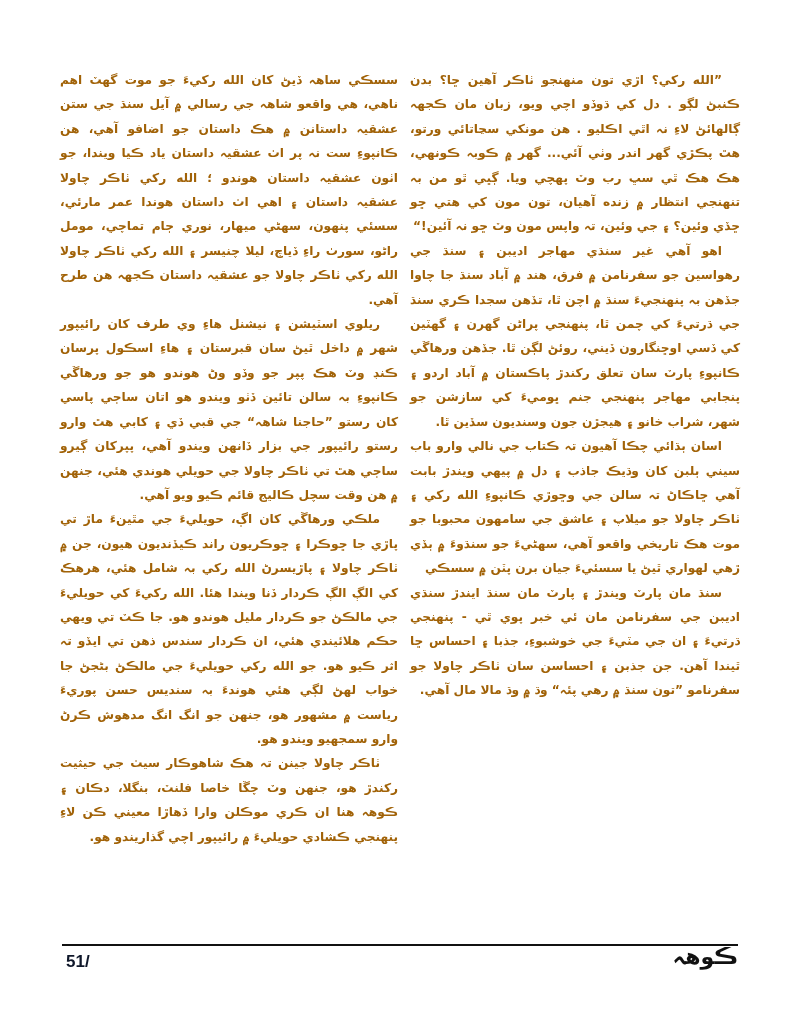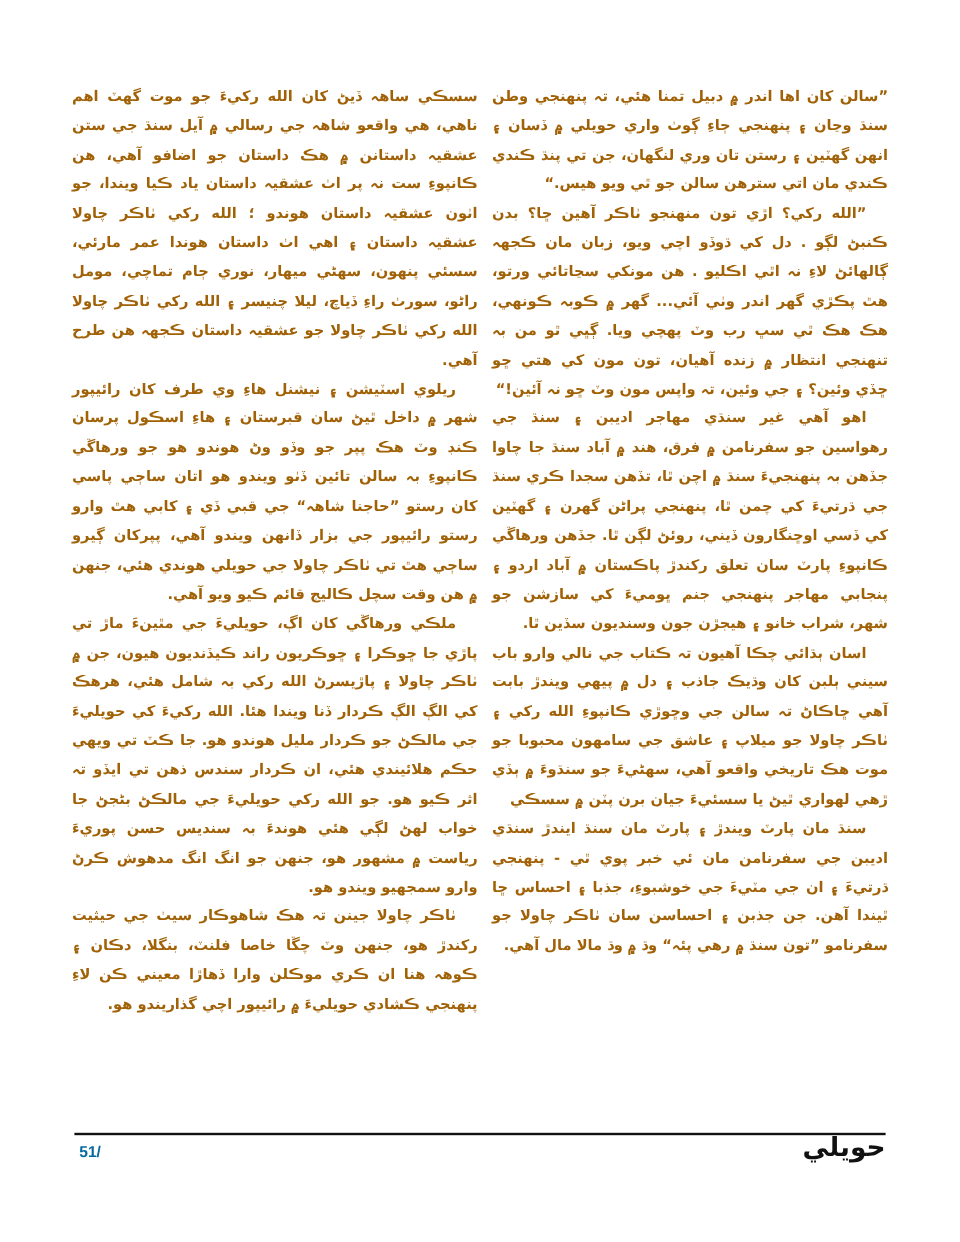--- a/index.html
+++ b/index.html
@@ -15,46 +15,45 @@
   .col-right { left: 410px; width: 330px; }
   .col-left { left: 60px; width: 338px; }
   .col p { margin: 0; text-indent: 18px; }
   .col p.noindent { text-indent: 0; }
   .rule {
     position: absolute; left: 62px; width: 676px; top: 944px;
     height: 0; border-top: 2px solid #111;
   }
   .page-num {
     position: absolute; left: 66px; top: 952px;
-    font-family: "Liberation Sans", sans-serif; font-size: 13px; font-weight: bold;
-    color: #0369a1;
+    font-family: "Liberation Sans", sans-serif; font-size: 17px; font-weight: bold;
+    color: #0f172a;
   }
   .mag-name {
     position: absolute; right: 62px; top: 944px; direction: rtl;
     font-family: "DejaVu Sans", sans-serif; font-size: 22px; font-weight: bold;
     color: #111;
   }
 </style>
 </head>
 <body>
 
 <div class="page">
 
   <div class="col col-right">
-    <p class="noindent">”سالن کان اها اندر ۾ دبيل تمنا هئي، تہ پنهنجي وطن سنڌ وڃان ۽ پنهنجي ڄاءِ ڳوٺ واري حويلي ۾ ڏسان ۽ انهن گهٽين ۽ رستن تان وري لنگهان، جن تي پنڌ ڪندي ڪندي مان اتي سترهن سالن جو ٿي ويو هيس.“</p>
     <p>”الله رکي؟ اڙي تون منهنجو ٺاڪر آهين ڇا؟ بدن ڪنبڻ لڳو . دل کي ڌوڏو اچي ويو، زبان مان ڪجهہ ڳالهائڻ لاءِ نہ اٿي اڪليو . هن مونکي سڃاتائي ورتو، هٿ پڪڙي گهر اندر وٺي آئي... گهر ۾ ڪوبہ ڪونهي، هڪ هڪ ٿي سڀ رب وٽ پهچي ويا. ڳڀي ٿو من بہ تنهنجي انتظار ۾ زنده آهيان، تون مون کي هتي ڇو ڇڏي وئين؟ ۽ جي وئين، تہ واپس مون وٽ ڇو نہ آئين!“</p>
     <p>اهو آهي غير سنڌي مهاجر اديبن ۽ سنڌ جي رهواسين جو سفرنامن ۾ فرق، هند ۾ آباد سنڌ جا چاوا جڏهن بہ پنهنجيءَ سنڌ ۾ اچن ٿا، تڏهن سجدا ڪري سنڌ جي ڌرتيءَ کي چمن ٿا، پنهنجي پراڻن گهرن ۽ گهٽين کي ڏسي اوڇنگارون ڏيني، روئڻ لڳن ٿا. جڏهن ورهاڱي ڪانپوءِ پارٽ سان تعلق رکندڙ پاڪستان ۾ آباد اردو ۽ پنجابي مهاجر پنهنجي جنم ڀوميءَ کي سازشن جو شهر، شراب خانو ۽ هيجڙن جون وسنديون سڏين ٿا.</p>
     <p>اسان ٻڌائي چڪا آهيون تہ ڪتاب جي نالي وارو باب سيني ٻلبن کان وڌيڪ جاذب ۽ دل ۾ پيهي ويندڙ بابت آهي ڇاڪاڻ تہ سالن جي وڇوڙي ڪانپوءِ الله رکي ۽ ٺاڪر چاولا جو ميلاپ ۽ عاشق جي سامهون محبوبا جو موت هڪ تاريخي واقعو آهي، سهڻيءَ جو سنڌوءَ ۾ ٻڏي ڙهي لهواري ٿيڻ يا سسئيءَ جيان برن پٽن ۾ سسڪي</p>
     <p>سنڌ مان پارٽ ويندڙ ۽ پارٽ مان سنڌ ايندڙ سنڌي اديبن جي سفرنامن مان ئي خبر پوي ٿي - پنهنجي ڌرتيءَ ۽ ان جي مٽيءَ جي خوشبوءِ، جذبا ۽ احساس ڇا ٿيندا آهن. جن جذبن ۽ احساسن سان ٺاڪر چاولا جو سفرنامو ”تون سنڌ ۾ رهي پئہ“ وڌ ۾ وڌ مالا مال آهي.</p>
   </div>
 
   <div class="col col-left">
     <p class="noindent">سسڪي ساهہ ڏيڻ کان الله رکيءَ جو موت گهٽ اهم ناهي، هي واقعو شاهہ جي رسالي ۾ آيل سنڌ جي ستن عشقيہ داستانن ۾ هڪ داستان جو اضافو آهي، هن ڪانپوءِ ست نہ پر اٺ عشقيہ داستان ياد ڪيا ويندا، جو اٺون عشقيہ داستان هوندو ؛ الله رکي ٺاڪر چاولا عشقيہ داستان ۽ اهي اٺ داستان هوندا عمر مارئي، سسئي پنهون، سهڻي ميهار، نوري ڄام تماچي، مومل راڻو، سورٺ راءِ ڏياچ، ليلا چنيسر ۽ الله رکي ٺاڪر چاولا الله رکي ٺاڪر چاولا جو عشقيہ داستان ڪجهہ هن طرح آهي.</p>
     <p>ريلوي اسٽيشن ۽ نيشنل هاءِ وي طرف کان رائيپور شهر ۾ داخل ٿيڻ سان قبرستان ۽ هاءِ اسڪول پرسان ڪنڊ وٽ هڪ پپر جو وڏو وڻ هوندو هو جو ورهاڱي ڪانپوءِ بہ سالن تائين ڏٺو ويندو هو اتان ساڄي پاسي کان رستو ”حاجنا شاهہ“ جي قبي ڏي ۽ کابي هٿ وارو رستو رائيپور جي بزار ڏانهن ويندو آهي، پپرکان ڳيرو ساڄي هٿ تي ٺاڪر چاولا جي حويلي هوندي هئي، جنهن ۾ هن وقت سچل ڪاليج قائم ڪيو ويو آهي.</p>
     <p>ملڪي ورهاڱي کان اڳ، حويليءَ جي مٿينءَ ماڙ تي پاڙي جا ڇوڪرا ۽ ڇوڪريون راند ڪيڏنديون هيون، جن ۾ ٺاڪر چاولا ۽ پاڙيسرڻ الله رکي بہ شامل هئي، هرهڪ کي الڳ الڳ ڪردار ڏنا ويندا هئا. الله رکيءَ کي حويليءَ جي مالڪڻ جو ڪردار مليل هوندو هو. جا ڪٽ تي ويهي حڪم هلائيندي هئي، ان ڪردار سندس ذهن تي ايڏو تہ اثر ڪيو هو. جو الله رکي حويليءَ جي مالڪڻ بڻجڻ جا خواب لهڻ لڳي هئي هوندءَ بہ سنديس حسن پوريءَ رياست ۾ مشهور هو، جنهن جو انگ انگ مدهوش ڪرڻ وارو سمجهيو ويندو هو.</p>
     <p>ٺاڪر چاولا جينن تہ هڪ شاهوڪار سيٺ جي حيثيت رکندڙ هو، جنهن وٽ چڱا خاصا فلنٽ، بنگلا، دڪان ۽ ڪوهہ هنا ان ڪري موڪلن وارا ڏهاڙا معيني ڪن لاءِ پنهنجي ڪشادي حويليءَ ۾ رائيپور اچي گذاريندو هو.</p>
   </div>
 
   <div class="rule"></div>
   <div class="page-num">51/</div>
-  <div class="mag-name">حويلي</div>
+  <div class="mag-name">ڪوهہ</div>
 
 </div>
 
 </body></html>

